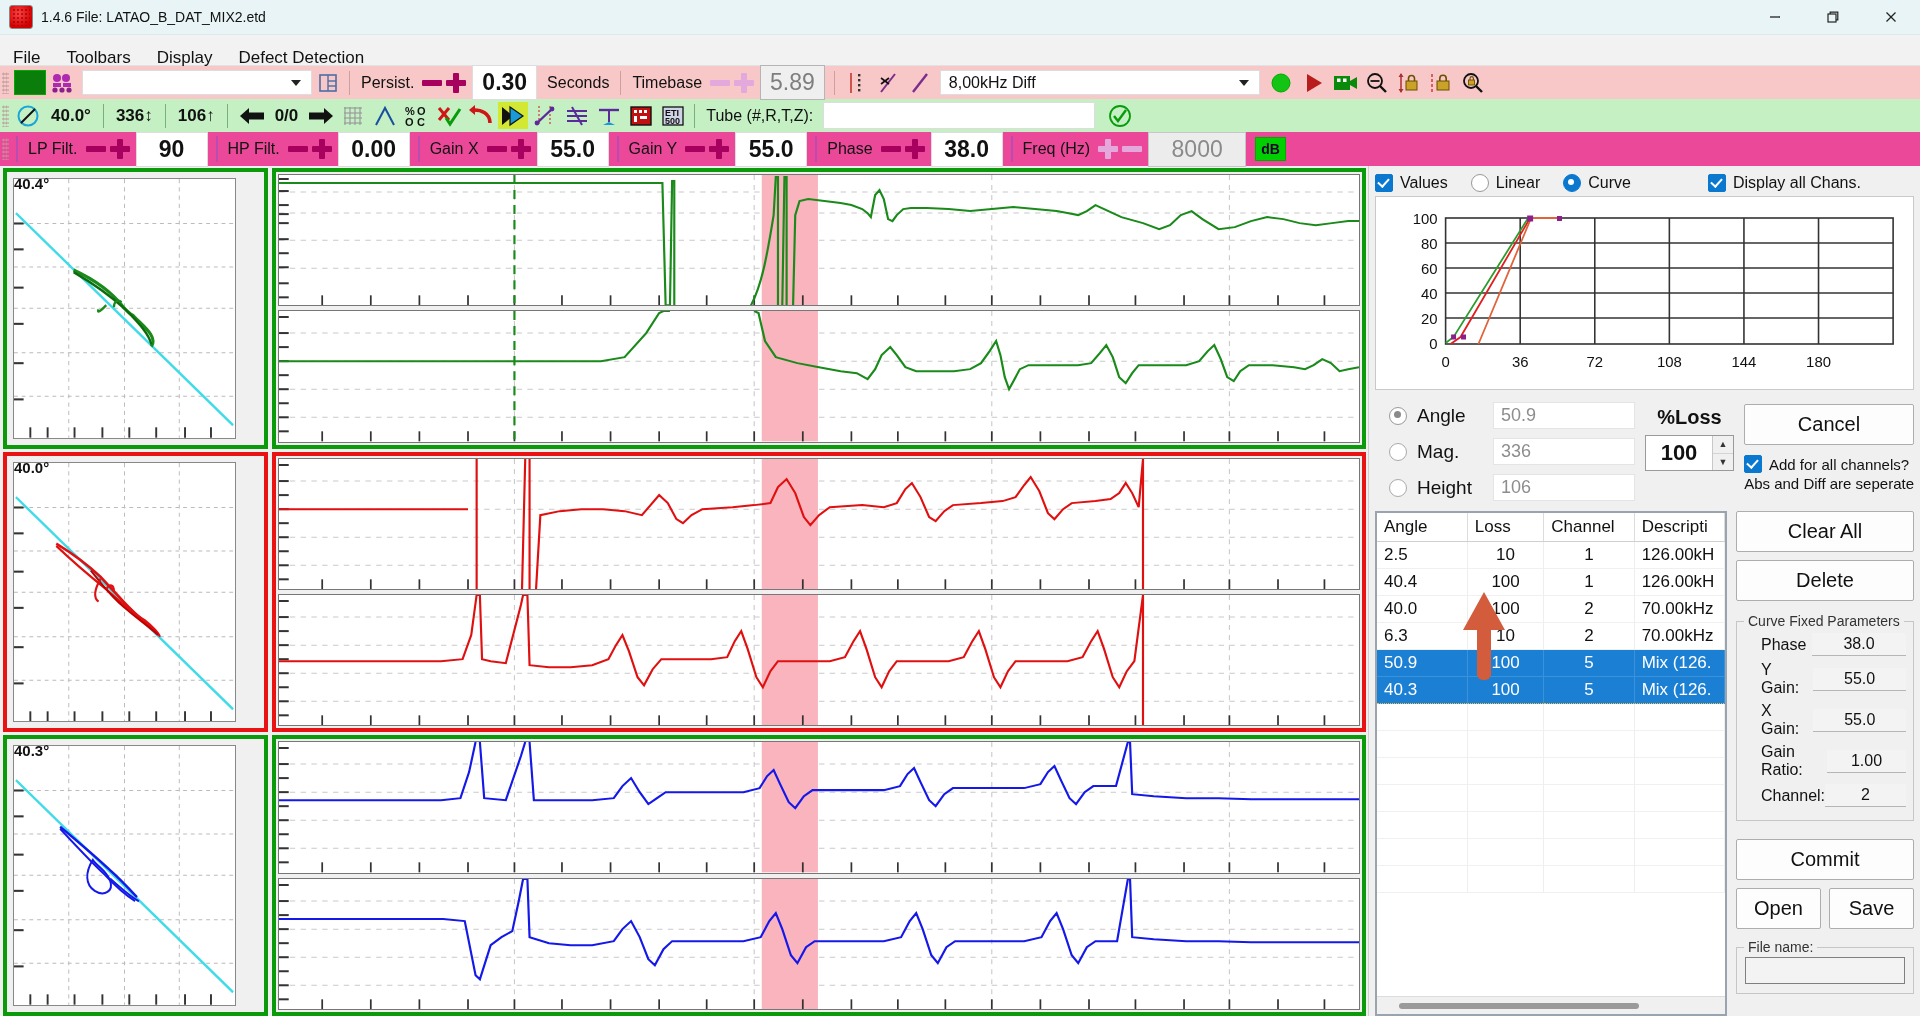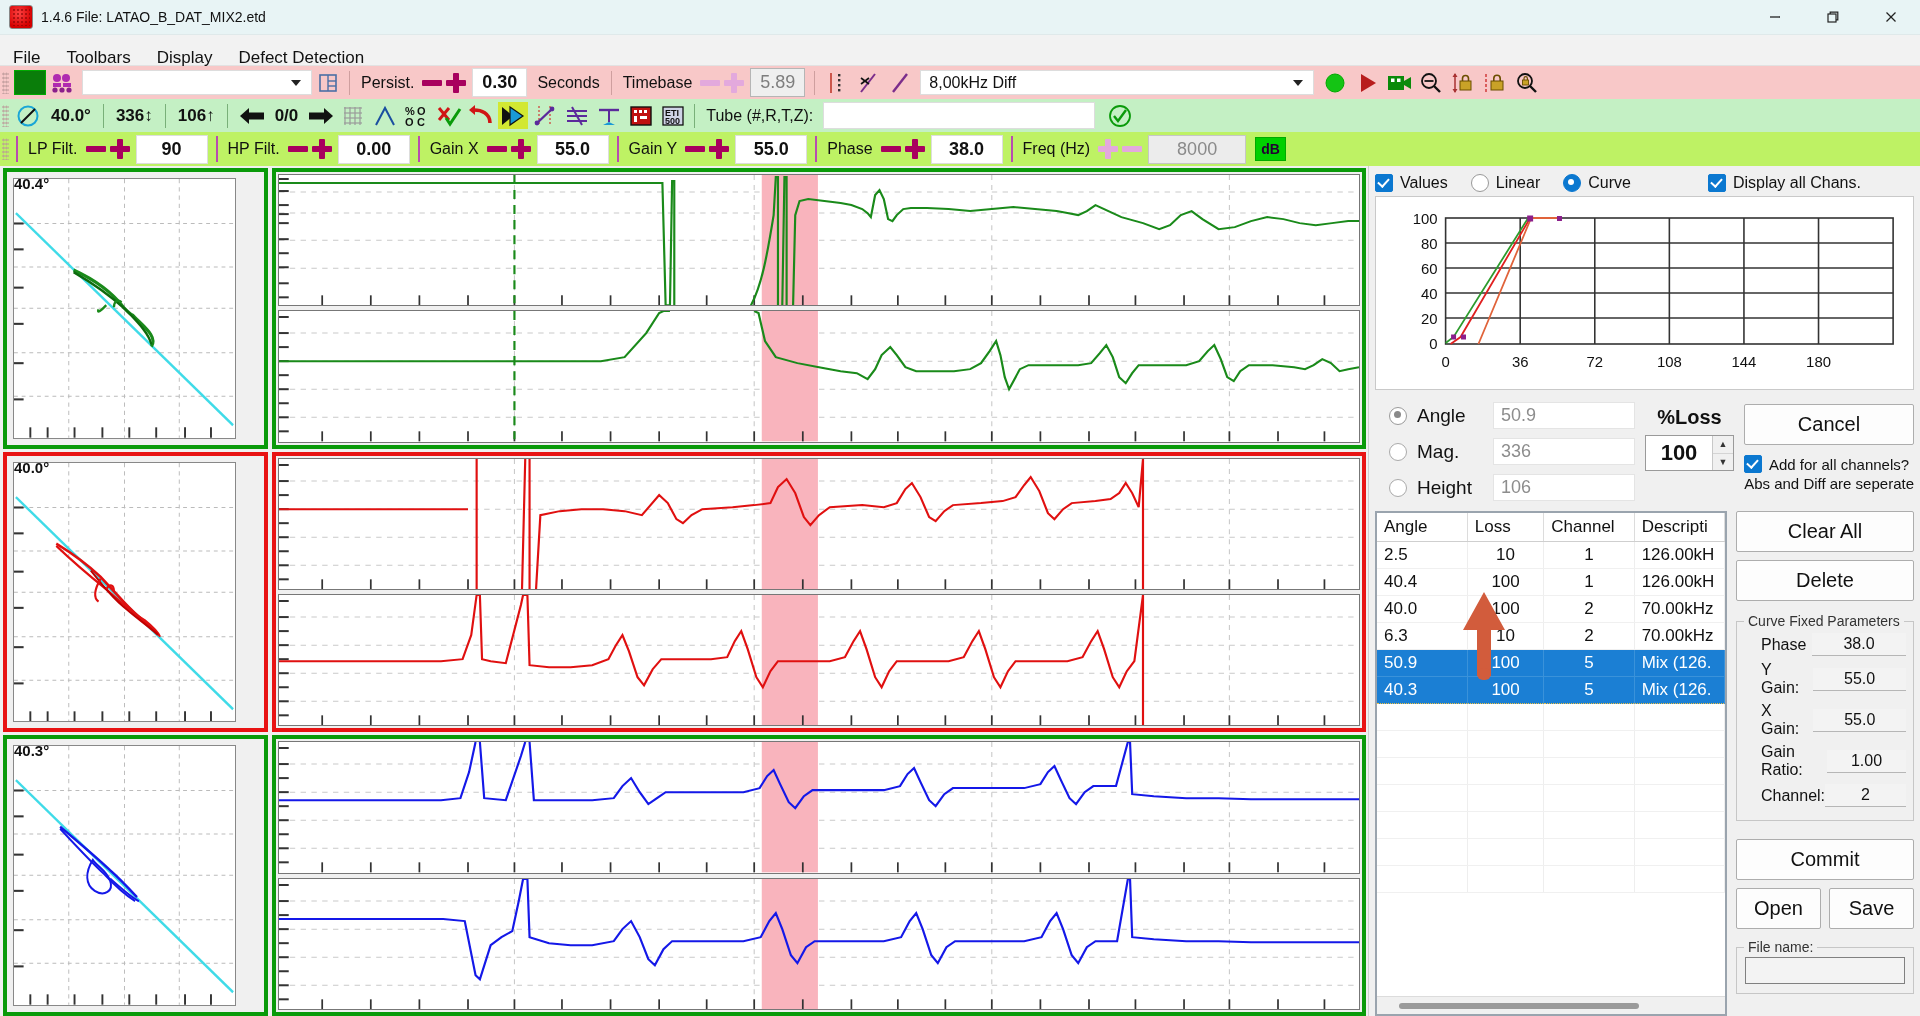--- a/index.html
+++ b/index.html
@@ -30,30 +30,30 @@
 
   
   .menubar{height:30px;background:#f2f2f2;display:flex;align-items:center;
     border-bottom:1px solid #e2e2e2;}
   .menu-item{padding:3px 13px;font-size:17px;color:#111;margin-top:15px;}
 
   
   .tb{display:flex;align-items:center;height:33px;box-sizing:border-box;}
   .tb-red{background:#f8c8c8;}
   .tb-green{background:#c4f0c4;}
-  .tb-magenta{background:#bef264;height:34px;}
+  .tb-magenta{background:#ec4899;height:34px;}
   .grip{width:7px;height:22px;margin:0 3px 0 2px;
     background-image:radial-gradient(#b99 1px, transparent 1.2px);
     background-size:3px 4px;opacity:.8;}
   .sep{width:1px;height:24px;background:#cf9f9f;margin:0 5px;}
   .sep-g{width:1px;height:24px;background:#79b079;margin:0 5px;}
   .sep-m{width:2px;height:26px;background:#b84cb0;margin:0 4px;}
   .lbl{font-size:16px;color:#111;padding:0 6px;white-space:nowrap;}
   .lbl-b{font-size:17px;font-weight:bold;color:#111;padding:0 7px;white-space:nowrap;}
-  .numbox{background:#fff;border:1px solid #ddd;font-size:18px;font-weight:bold;
+  .numbox{background:#fff;border:1px solid #ddd;font-size:23px;font-weight:bold;
     padding:3px 9px;color:#111;min-width:34px;text-align:center;}
   .numbox.dim{background:#efefef;border:1px solid #b5b5b5;color:#7e7e7e;font-weight:normal;}
   .numbox.disabled{background:#ececec;border:1px solid #c6c6c6;color:#8a8a8a;font-weight:normal;}
 
   .minus,.plus{width:24px;height:24px;position:relative;display:inline-block;}
   .minus:before{content:"";position:absolute;left:2px;top:9px;width:20px;height:6px;
     background:#a8005e;border-radius:1px;}
   .plus:before{content:"";position:absolute;left:2px;top:9px;width:20px;height:6px;
     background:#a8005e;border-radius:1px;}
   .plus:after{content:"";position:absolute;left:9px;top:2px;width:6px;height:20px;
@@ -243,21 +243,21 @@
           <line x1="4" y1="21" x2="18" y2="3" stroke="#7b2d8b" stroke-width="2"></line>
           <line x1="4" y1="7" x2="12" y2="13" stroke="#111" stroke-width="1.6"></line>
           <line x1="12" y1="7" x2="4" y2="13" stroke="#111" stroke-width="1.6"></line>
         </svg>
     </div>
     <div class="ibtn">
       <svg width="22" height="24" viewBox="0 0 22 24">
           <line x1="4" y1="21" x2="18" y2="3" stroke="#7b2d8b" stroke-width="2.4"></line>
         </svg>
     </div>
-    <div class="combo" style="width:394px;margin-left:4px;">
+    <div class="combo" style="width:320px;margin-left:4px;">
       <span class="cv">8,00kHz Diff</span>
       <span class="caret"></span>
     </div>
     <div class="ibtn" style="margin-left:6px;">
       <svg width="24" height="24" viewBox="0 0 24 24">
           <circle cx="12" cy="12" r="9" fill="#14c414" stroke="#0a0" stroke-width="1"></circle>
         </svg>
     </div>
     <div class="ibtn">
       <svg width="24" height="24" viewBox="0 0 24 24">

